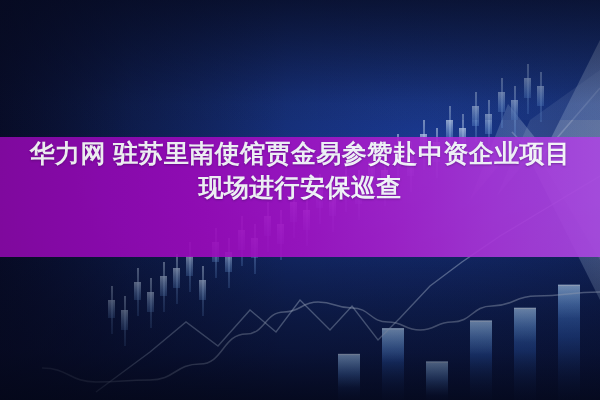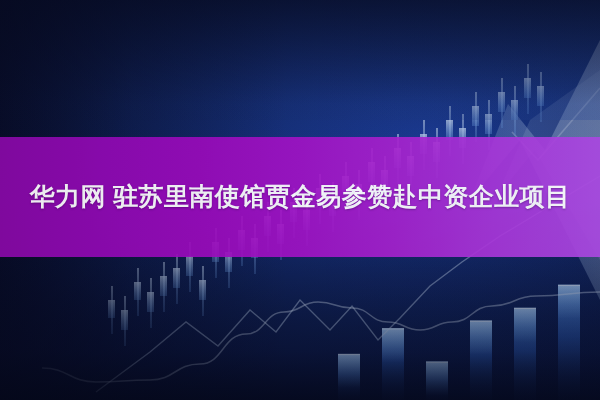--- a/index.html
+++ b/index.html
@@ -57,21 +57,20 @@
         #a836d8 82%,
         #a948e0 100%);
     opacity: 0.92;
   }
   .band-inner {
     position: absolute;
     inset: 0;
     display: flex;
     flex-direction: column;
     align-items: center;
-    justify-content: center;
   }
   .headline-line {
     color: #ffffff;
     font-size: 25px;
     font-weight: bold;
     line-height: 1.34;
     letter-spacing: 0.4px;
     white-space: nowrap;
     text-align: center;
     text-shadow: 0 1px 2px rgba(40,0,60,0.35);
@@ -220,16 +219,17 @@
     </g>
 
     <rect x="0" y="0" width="600" height="120" fill="url(#glowTop)"></rect>
   </svg>
 
   <div class="bg-vignette"></div>
 
   <div class="band">
     <div class="band-inner">
       <div class="headline-line l1">华力网 驻苏里南使馆贾金易参赞赴中资企业项目</div>
+      <div class="headline-line l2">现场进行安保巡查</div>
     </div>
   </div>
 
 </div>
 
 </body></html>

